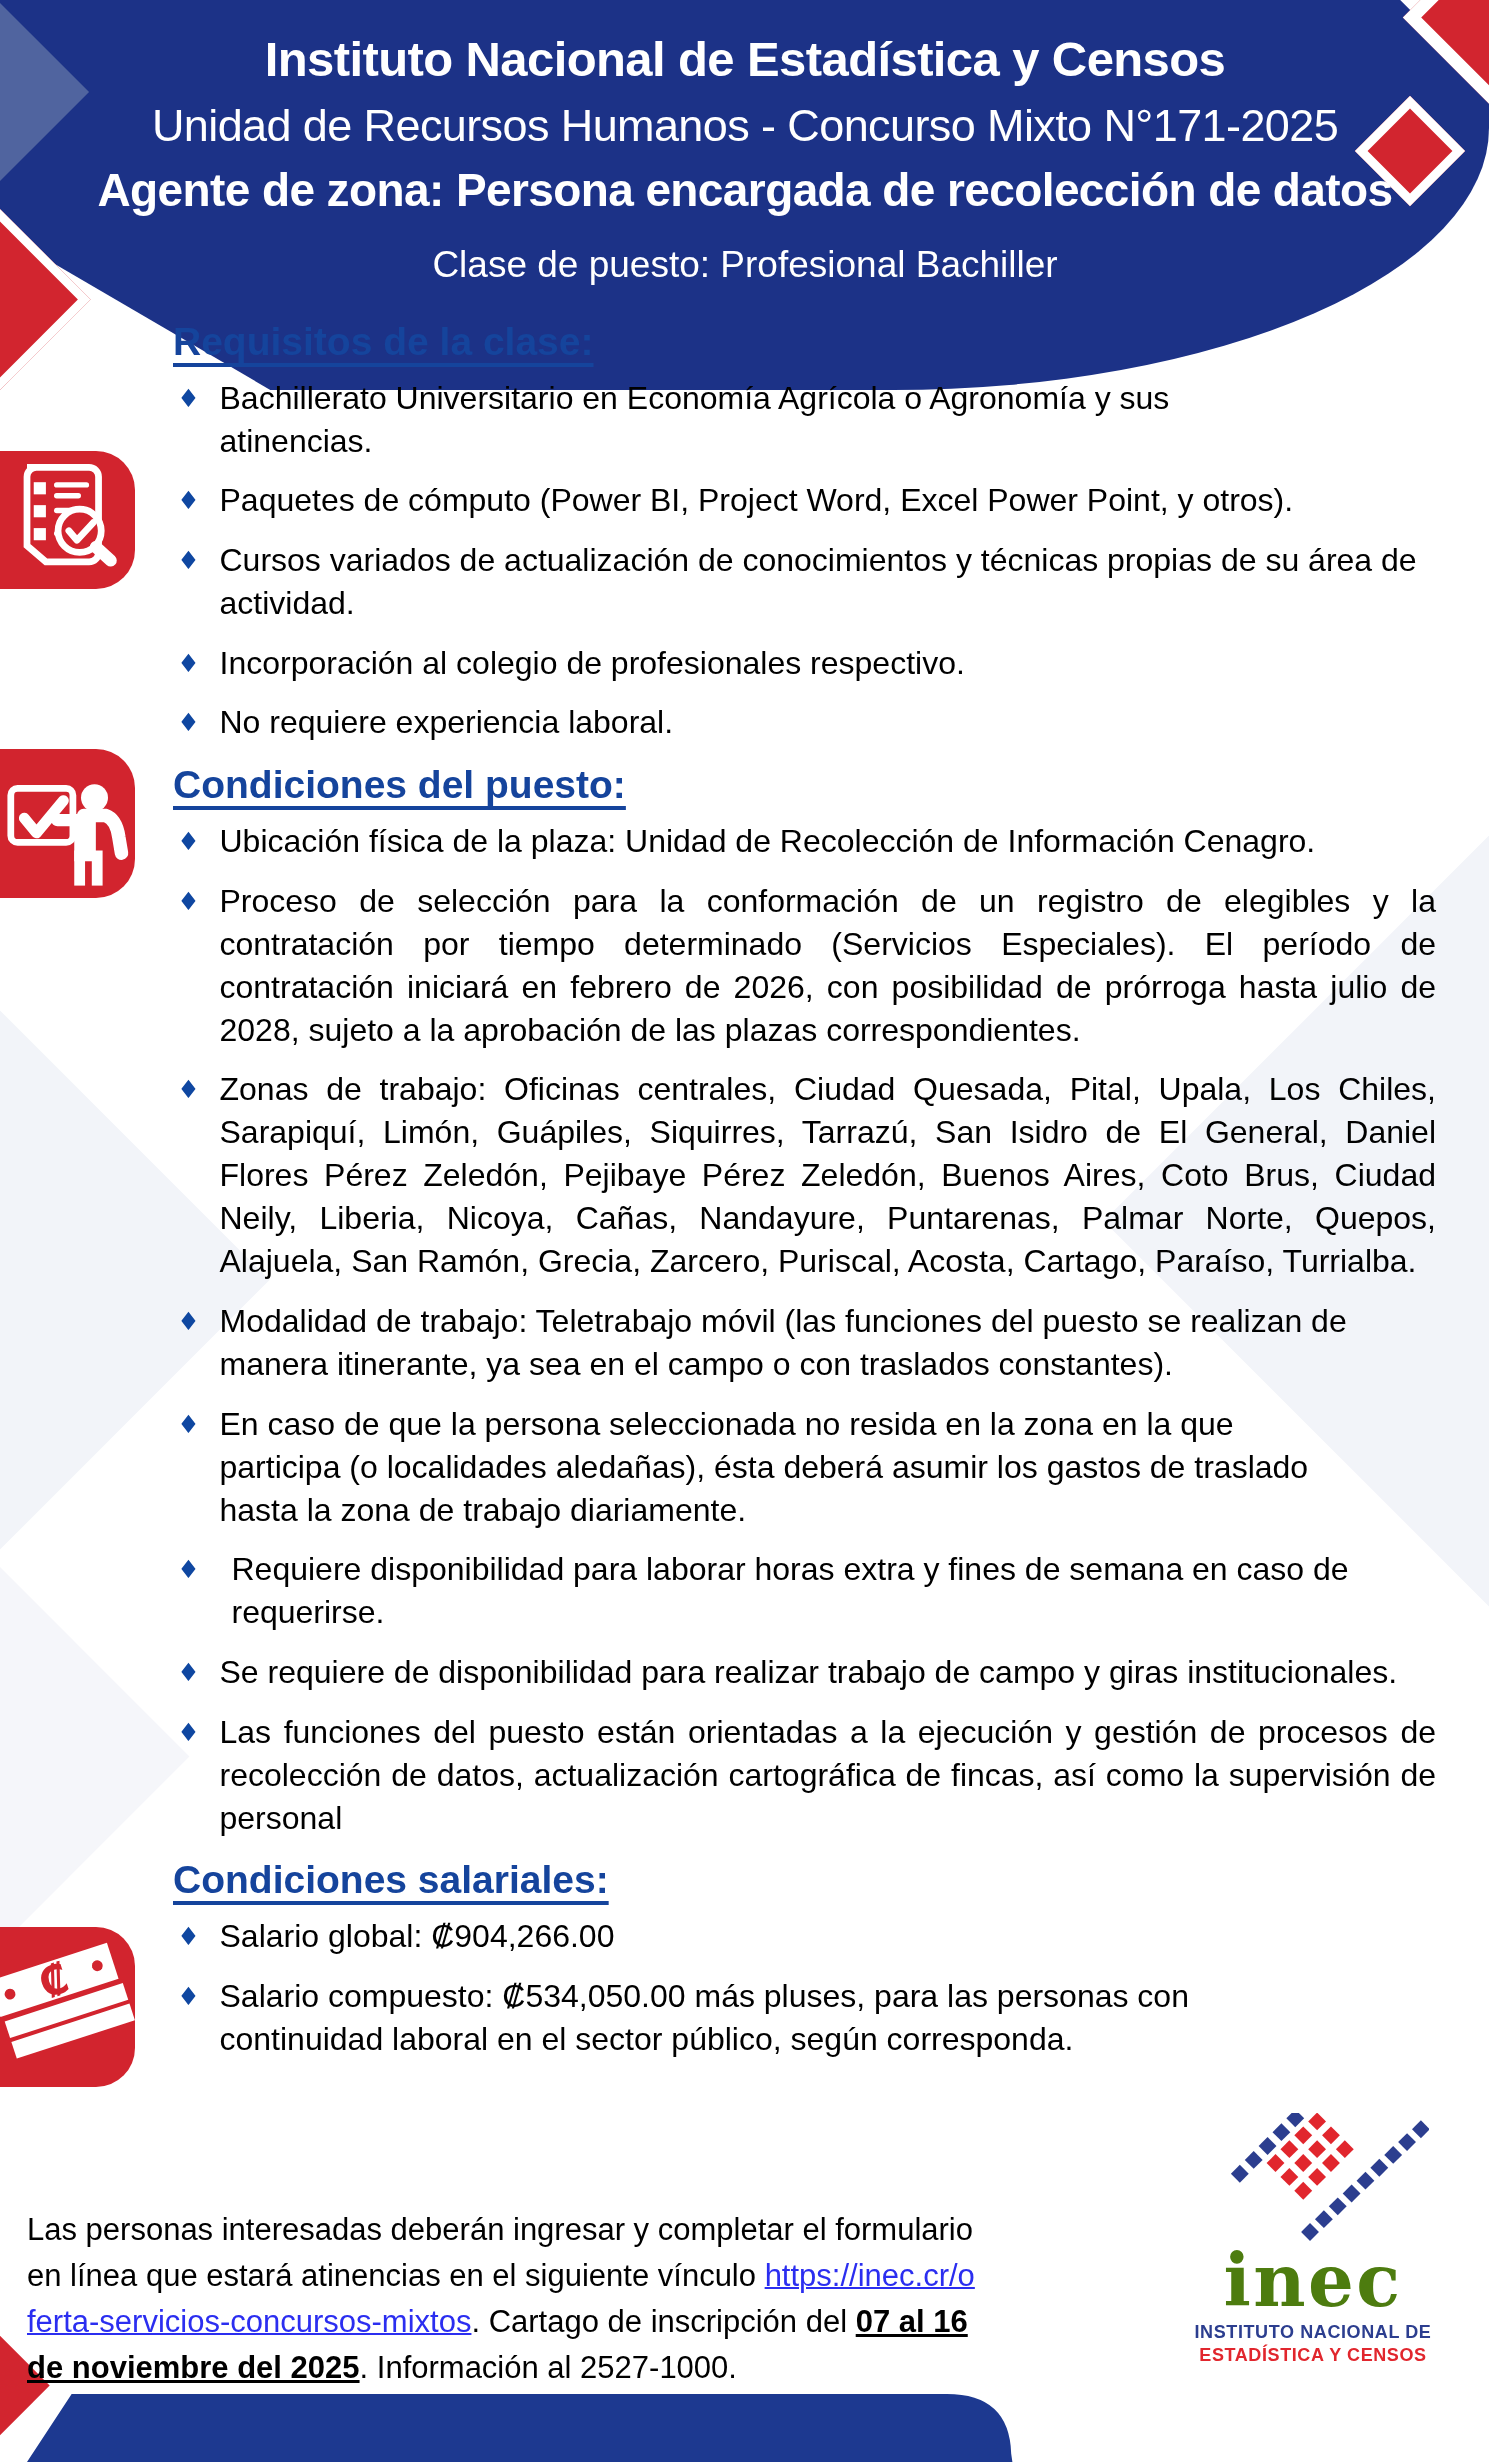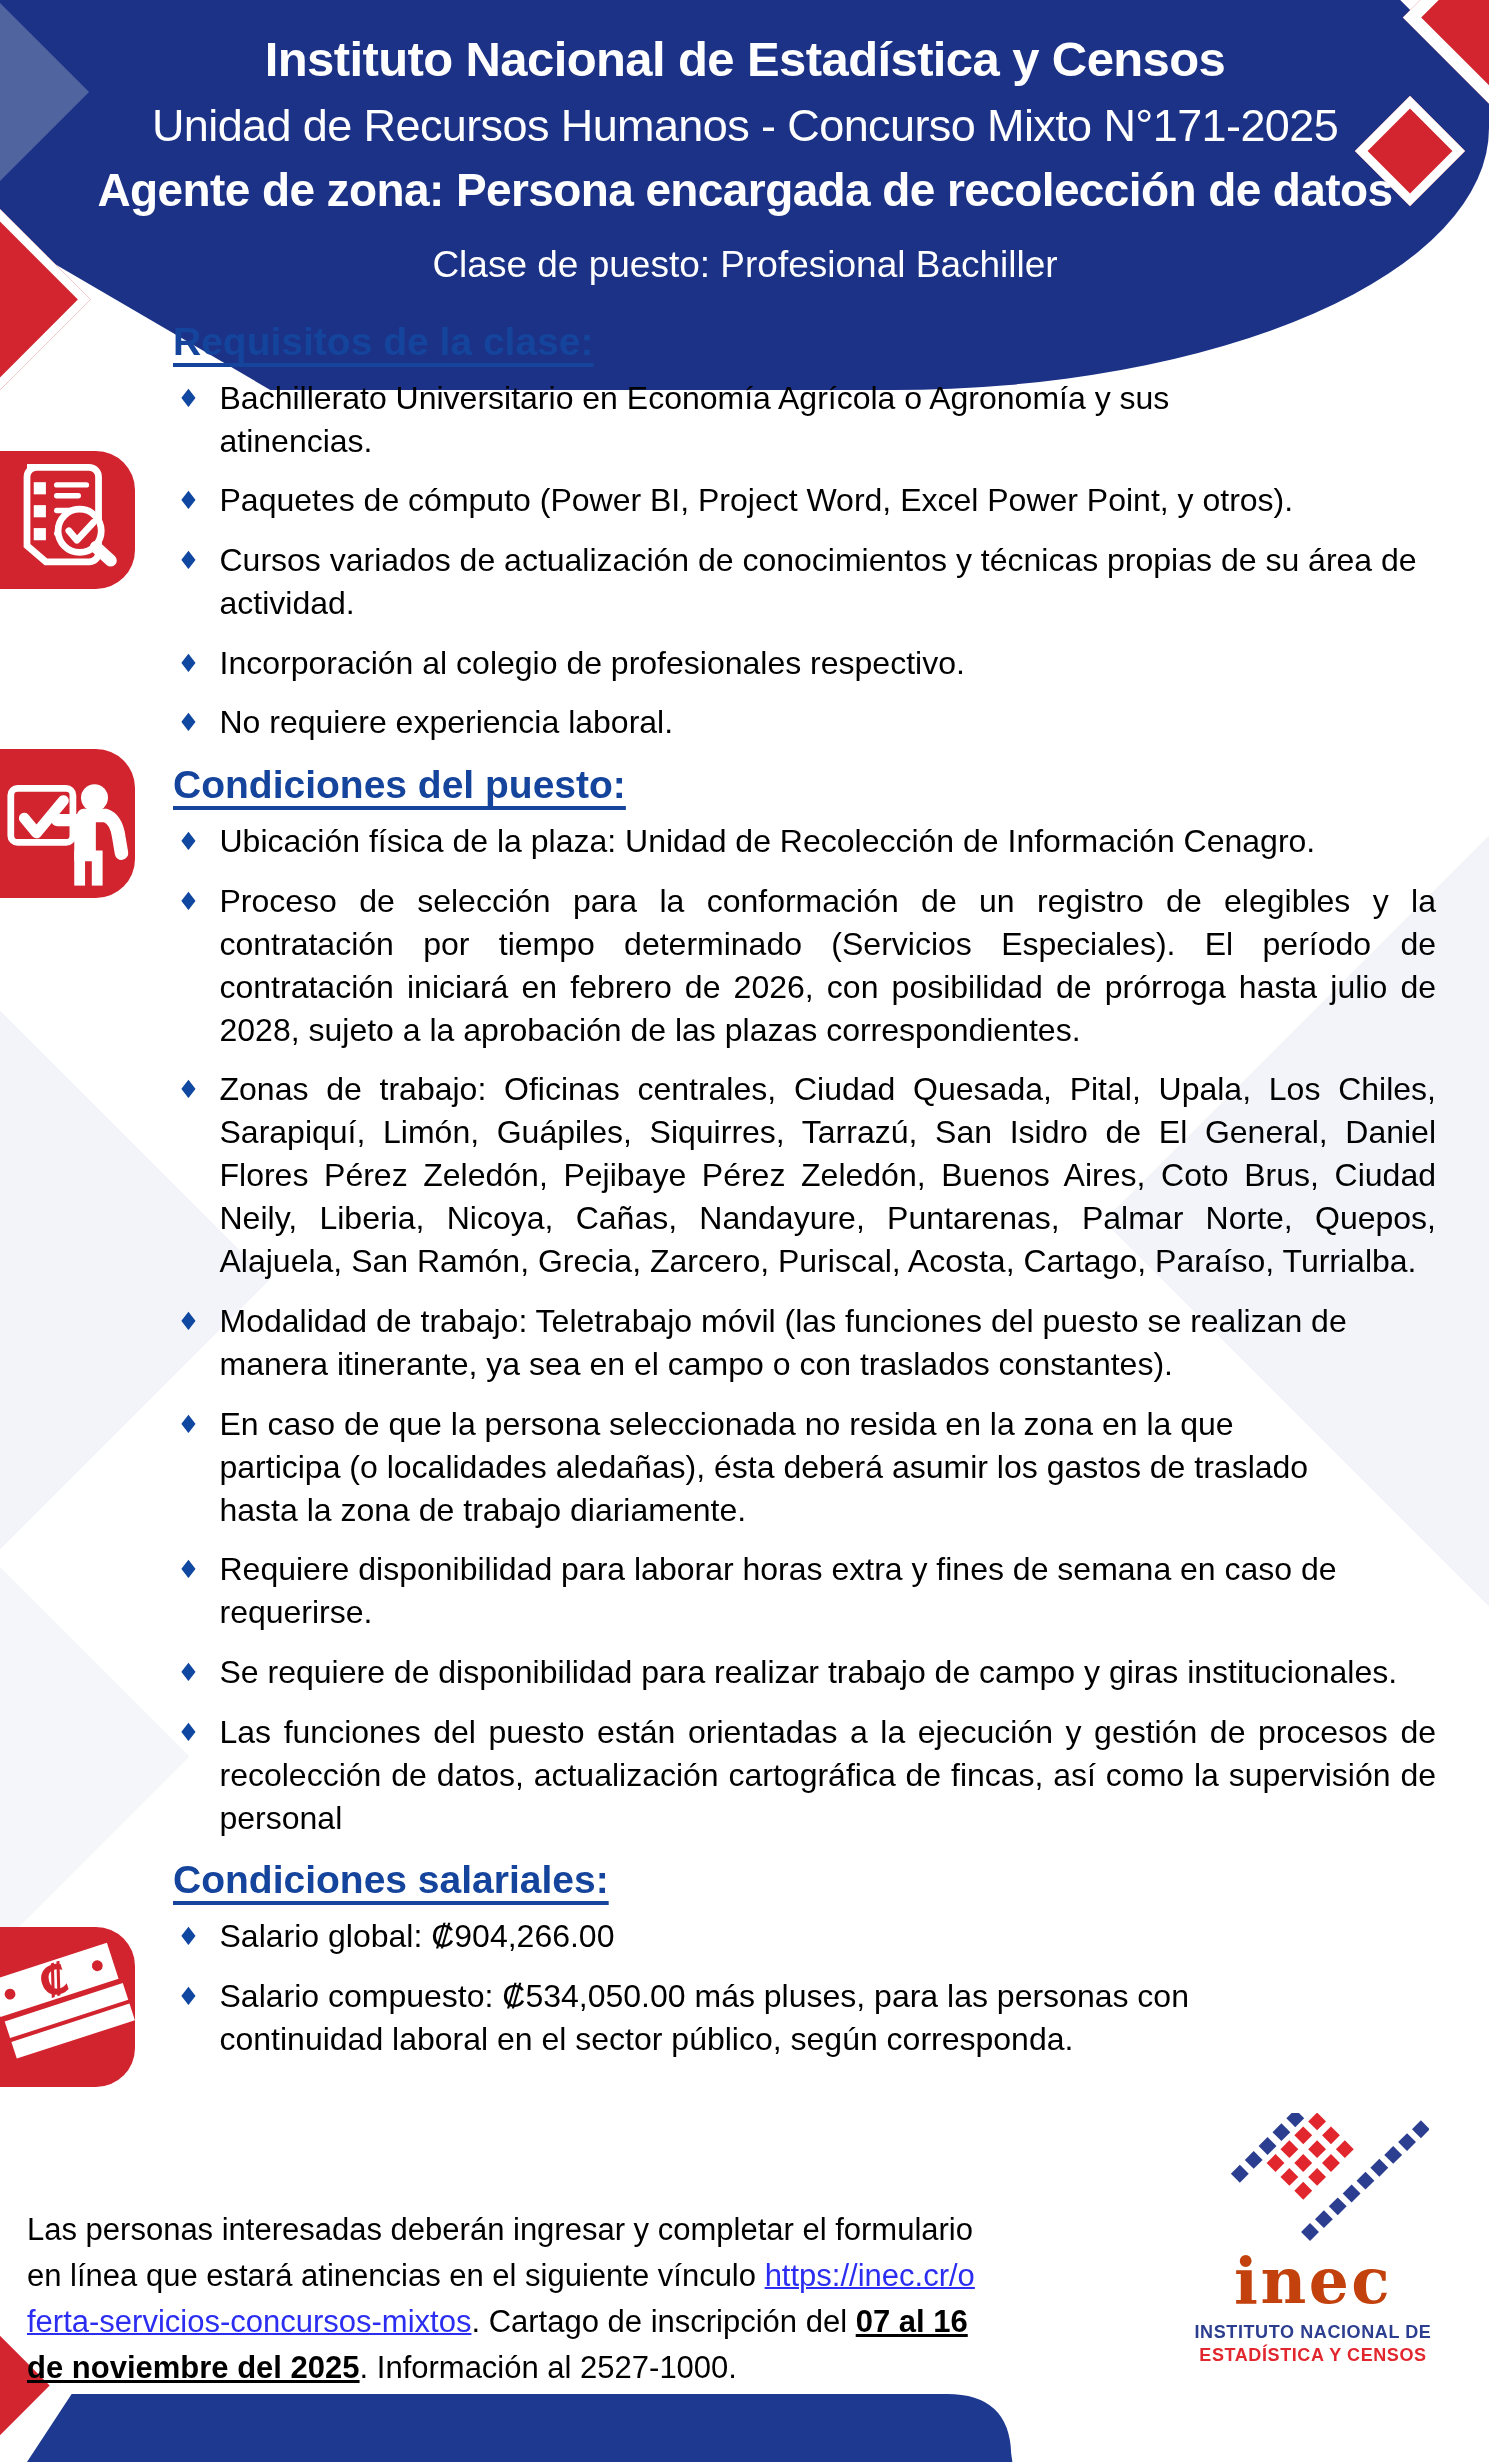--- a/index.html
+++ b/index.html
@@ -48,30 +48,30 @@
   .bullet{flex:none;width:31px;text-align:center;color:#0f47a1;font-size:25px;line-height:43px;font-family:"DejaVu Sans",sans-serif;}
   .bullet::before{content:"\2666";}
   .txt{font-size:32px;line-height:43px;color:#000;}
   
   #sec-0 li:nth-child(1) .txt{max-width:1072px;}
   #sec-1 li:nth-child(2) .txt,
   #sec-1 li:nth-child(3) .txt,
   #sec-1 li:nth-child(7) .txt,
   #sec-1 li:nth-child(8) .txt{text-align:justify;}
   #sec-1 li:nth-child(5) .txt{max-width:1114px;}
-  #sec-1 li:nth-child(6) .txt{max-width:1132px;}
+  #sec-1 li:nth-child(6) .txt{max-width:1132px;margin-left:12px;}
   #sec-2 li:nth-child(2) .txt{max-width:1108px;}
   
   .footer-para{position:absolute;left:27px;top:2207px;width:953px;z-index:5;font-size:31px;line-height:46px;color:#000;}
   .footer-link{color:#2b2ef0;text-decoration:underline;text-decoration-thickness:2.4px;word-break:break-all;}
   .footer-dates{font-weight:700;text-decoration:underline;text-decoration-thickness:3px;}
   
   .logo{position:absolute;left:1194px;top:2113px;width:238px;z-index:5;text-align:center;}
   .logo-mark{display:block;margin:0 auto;}
-  .logo-word{font-family:"DejaVu Serif","Liberation Serif",serif;font-weight:700;font-size:63px;line-height:66px;color:#c2410c;letter-spacing:2.4px;margin-top:3.6px;}
+  .logo-word{font-family:"DejaVu Serif","Liberation Serif",serif;font-weight:700;font-size:72px;line-height:66px;color:#4d7c0f;letter-spacing:2.4px;margin-top:3.6px;}
   .logo-tag1{font-size:18px;font-weight:700;color:#2c3e8f;letter-spacing:0.6px;margin-top:8.3px;}
   .logo-tag2{font-size:18px;font-weight:700;color:#e1262d;letter-spacing:0.6px;margin-top:2.4px;}
   
   #bottom-bar{position:absolute;left:27px;bottom:0;width:1036px;height:68px;z-index:4;}
   #deco-red-bottom{left:-36px;top:2350px;width:71px;height:71px;background:#d2252f;}
 </style>
 </head>
 <body>
 
 <div id="poster">

